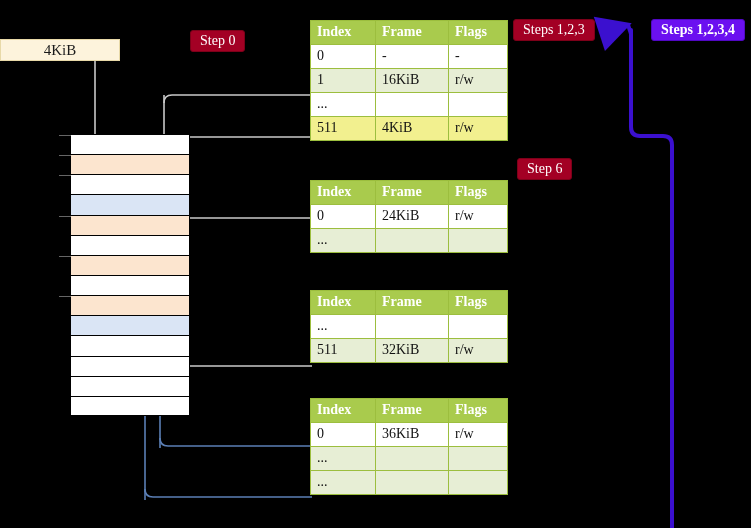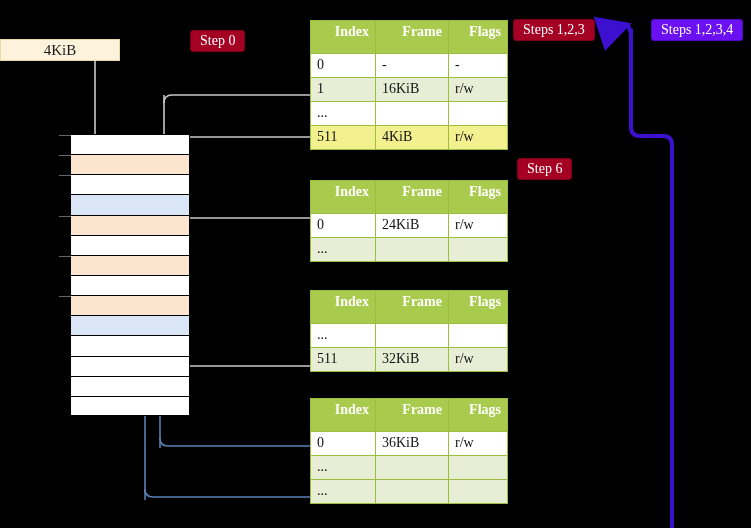--- a/index.html
+++ b/index.html
@@ -23,21 +23,21 @@
   }
 
   
   .badge{
     display:inline-flex;align-items:center;justify-content:center;
     padding:2px 9px 3px 9px;border-radius:3px;
     font-size:14px;line-height:1.1;color:#ffffff;
     white-space:nowrap;
   }
   .badge-red{background:#a30024;border:1px solid #7d0019;}
-  .badge-blue{background:#6b10f0;border:1px solid #5108c4;}
+  .badge-blue{background:#6b10f0;border:1px solid #5108c4;font-weight:bold;}
 
   .badge-step0{left:190px;top:30px;}
   .badge-steps123{left:513px;top:19px;}
   .badge-steps1234{left:651px;top:19px;}
   .badge-step4{left:517px;top:158px;}
 
   
   .memcol{left:70px;top:134px;width:120px;height:282px;}
   .memrow{
     position:absolute;left:0;width:120px;height:20.14px;
@@ -53,21 +53,21 @@
 
   
   .ptab{
     border-collapse:collapse;
     background:#ffffff;
     font-size:14px;
     border:1px solid #9cbe3e;
   }
   .ptab th{
     background:#a9cb4d;color:#ffffff;font-weight:bold;
-    text-align:right;padding:3px 6px 13px 6px;
+    text-align:left;padding:3px 6px 4px 6px;
     border:1px solid #9cbe3e;
     font-size:14px;
   }
   .ptab td{
     padding:3px 6px 4px 6px;border:1px solid #9cbe3e;
     font-size:14px;color:#111;height:16px;
   }
   .ptab td.c0{width:52px;}
   .ptab td.c1{width:60px;}
   .ptab td.c2{width:46px;}

